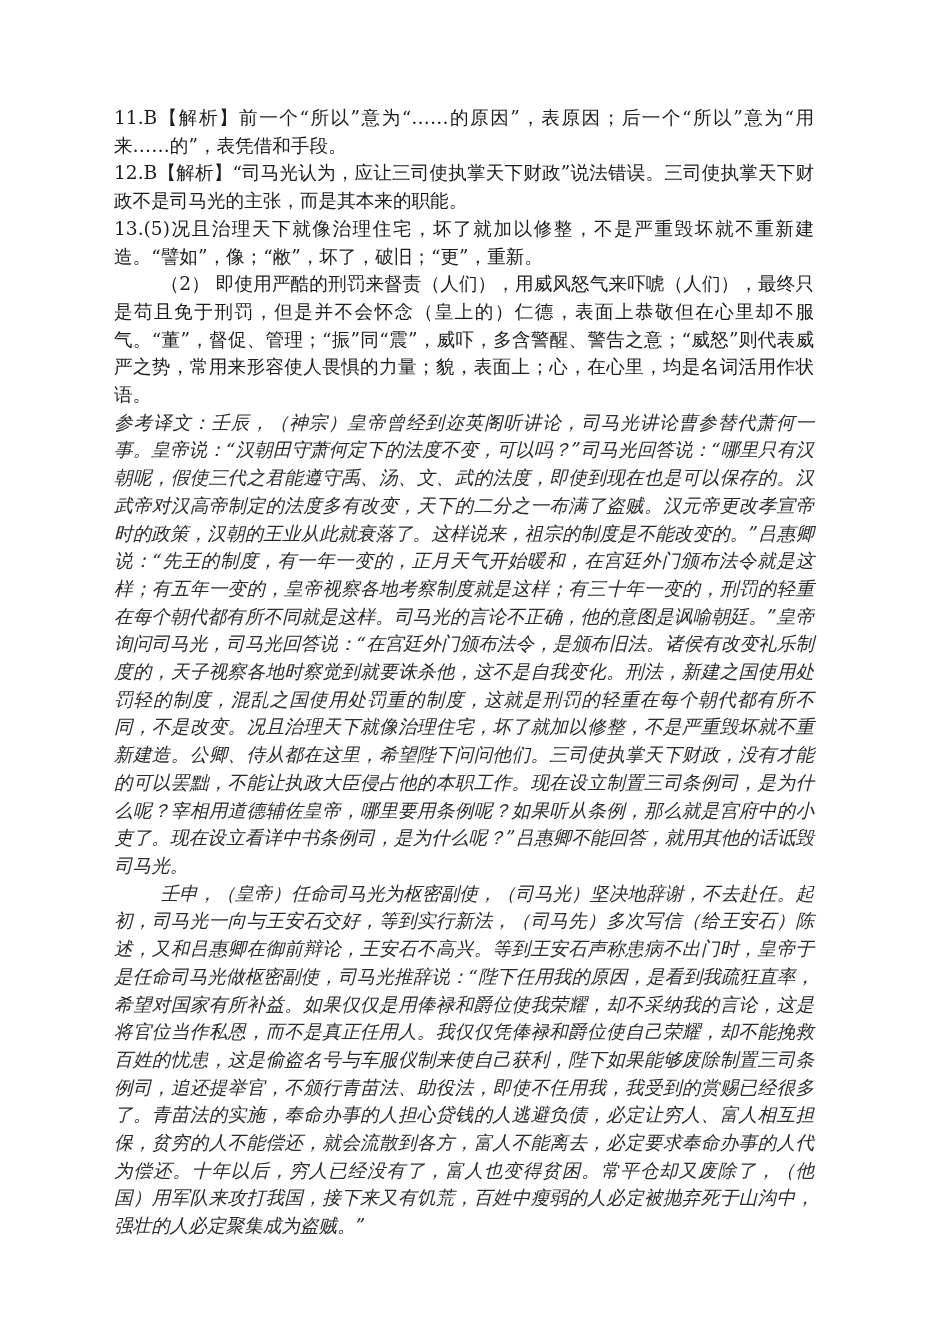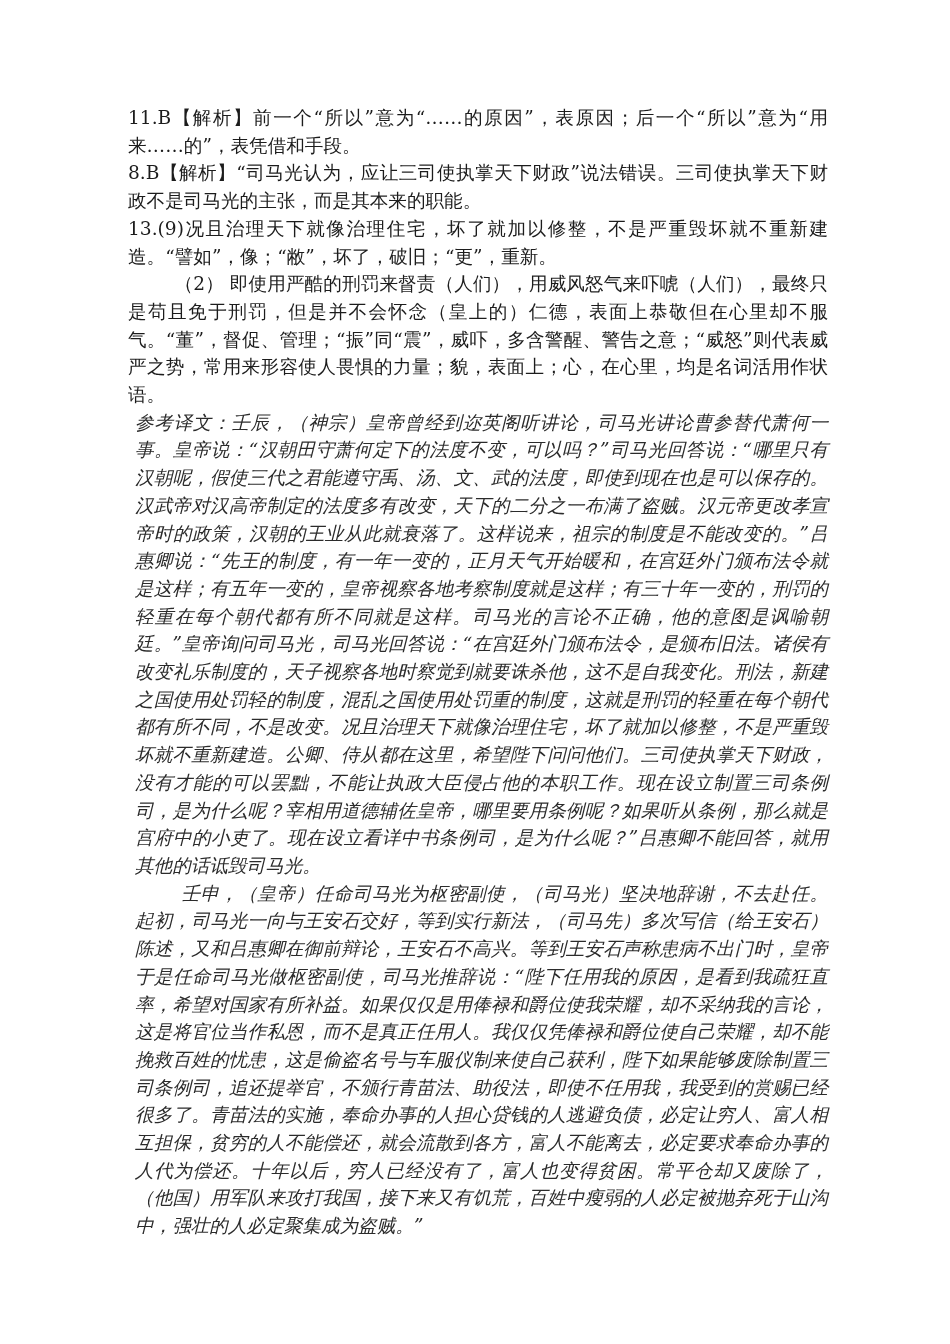--- a/index.html
+++ b/index.html
@@ -9,21 +9,21 @@
   }
   .page {
     position: relative;
     width: 950px;
     height: 1344px;
     background: #ffffff;
     overflow: hidden;
   }
   .content {
     position: absolute;
-    left: 128px;
+    left: 114px;
     top: 104px;
     width: 700px;
   }
   p {
     margin: 0;
     padding: 0;
     text-align: justify;
     text-justify: inter-character;
   }
   .ans {
@@ -31,36 +31,35 @@
     font-size: 18.6px;
     line-height: 27.7px;
     color: #1c1c1c;
   }
   .trans {
     font-family: "DejaVu Serif", "Liberation Serif", serif;
     font-style: italic;
     font-size: 18.6px;
     line-height: 27.7px;
     color: #2b2b2b;
-    margin-left: 7px;
   }
   .indent {
     text-indent: 2.5em;
   }
 </style>
 </head>
 <body>
 
 <div class="page">
   <div class="content">
 
     <section>
       <p class="ans">11.B【解析】前一个“所以”意为“……的原因”，表原因；后一个“所以”意为“用来……的”，表凭借和手段。</p>
-      <p class="ans">8.B【解析】“司马光认为，应让三司使执掌天下财政”说法错误。三司使执掌天下财政不是司马光的主张，而是其本来的职能。</p>
-      <p class="ans">13.(9)况且治理天下就像治理住宅，坏了就加以修整，不是严重毁坏就不重新建造。“譬如”，像；“敝”，坏了，破旧；“更”，重新。</p>
+      <p class="ans">12.B【解析】“司马光认为，应让三司使执掌天下财政”说法错误。三司使执掌天下财政不是司马光的主张，而是其本来的职能。</p>
+      <p class="ans">13.(5)况且治理天下就像治理住宅，坏了就加以修整，不是严重毁坏就不重新建造。“譬如”，像；“敝”，坏了，破旧；“更”，重新。</p>
       <p class="ans indent">（2） 即使用严酷的刑罚来督责（人们），用威风怒气来吓唬（人们），最终只是苟且免于刑罚，但是并不会怀念（皇上的）仁德，表面上恭敬但在心里却不服气。“董”，督促、管理；“振”同“震”，威吓，多含警醒、警告之意；“威怒”则代表威严之势，常用来形容使人畏惧的力量；貌，表面上；心，在心里，均是名词活用作状语。</p>
     </section>
 
     <section>
       <p class="trans">参考译文：壬辰，（神宗）皇帝曾经到迩英阁听讲论，司马光讲论曹参替代萧何一事。皇帝说：“汉朝田守萧何定下的法度不变，可以吗？”司马光回答说：“哪里只有汉朝呢，假使三代之君能遵守禹、汤、文、武的法度，即使到现在也是可以保存的。汉武帝对汉高帝制定的法度多有改变，天下的二分之一布满了盗贼。汉元帝更改孝宣帝时的政策，汉朝的王业从此就衰落了。这样说来，祖宗的制度是不能改变的。”吕惠卿说：“先王的制度，有一年一变的，正月天气开始暖和，在宫廷外门颁布法令就是这样；有五年一变的，皇帝视察各地考察制度就是这样；有三十年一变的，刑罚的轻重在每个朝代都有所不同就是这样。司马光的言论不正确，他的意图是讽喻朝廷。”皇帝询问司马光，司马光回答说：“在宫廷外门颁布法令，是颁布旧法。诸侯有改变礼乐制度的，天子视察各地时察觉到就要诛杀他，这不是自我变化。刑法，新建之国使用处罚轻的制度，混乱之国使用处罚重的制度，这就是刑罚的轻重在每个朝代都有所不同，不是改变。况且治理天下就像治理住宅，坏了就加以修整，不是严重毁坏就不重新建造。公卿、侍从都在这里，希望陛下问问他们。三司使执掌天下财政，没有才能的可以罢黜，不能让执政大臣侵占他的本职工作。现在设立制置三司条例司，是为什么呢？宰相用道德辅佐皇帝，哪里要用条例呢？如果听从条例，那么就是宫府中的小吏了。现在设立看详中书条例司，是为什么呢？”吕惠卿不能回答，就用其他的话诋毁司马光。</p>
       <p class="trans indent">壬申，（皇帝）任命司马光为枢密副使，（司马光）坚决地辞谢，不去赴任。起初，司马光一向与王安石交好，等到实行新法，（司马先）多次写信（给王安石）陈述，又和吕惠卿在御前辩论，王安石不高兴。等到王安石声称患病不出门时，皇帝于是任命司马光做枢密副使，司马光推辞说：“陛下任用我的原因，是看到我疏狂直率，希望对国家有所补益。如果仅仅是用俸禄和爵位使我荣耀，却不采纳我的言论，这是将官位当作私恩，而不是真正任用人。我仅仅凭俸禄和爵位使自己荣耀，却不能挽救百姓的忧患，这是偷盗名号与车服仪制来使自己获利，陛下如果能够废除制置三司条例司，追还提举官，不颁行青苗法、助役法，即使不任用我，我受到的赏赐已经很多了。青苗法的实施，奉命办事的人担心贷钱的人逃避负债，必定让穷人、富人相互担保，贫穷的人不能偿还，就会流散到各方，富人不能离去，必定要求奉命办事的人代为偿还。十年以后，穷人已经没有了，富人也变得贫困。常平仓却又废除了，（他国）用军队来攻打我国，接下来又有饥荒，百姓中瘦弱的人必定被抛弃死于山沟中，强壮的人必定聚集成为盗贼。”</p>
     </section>
 
   </div>
 </div>

